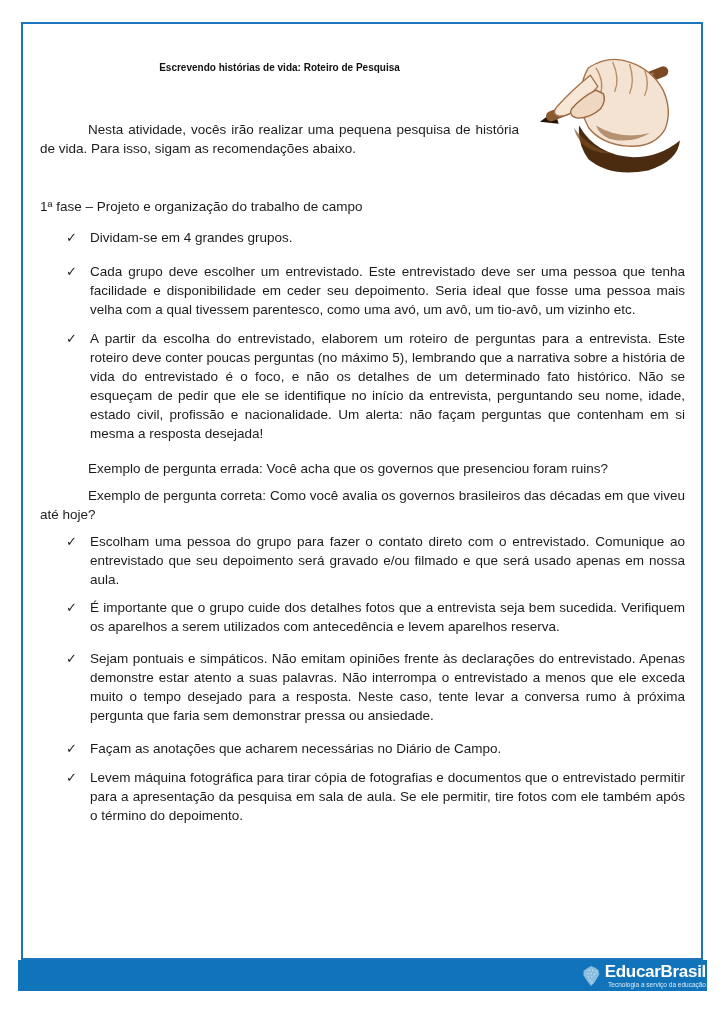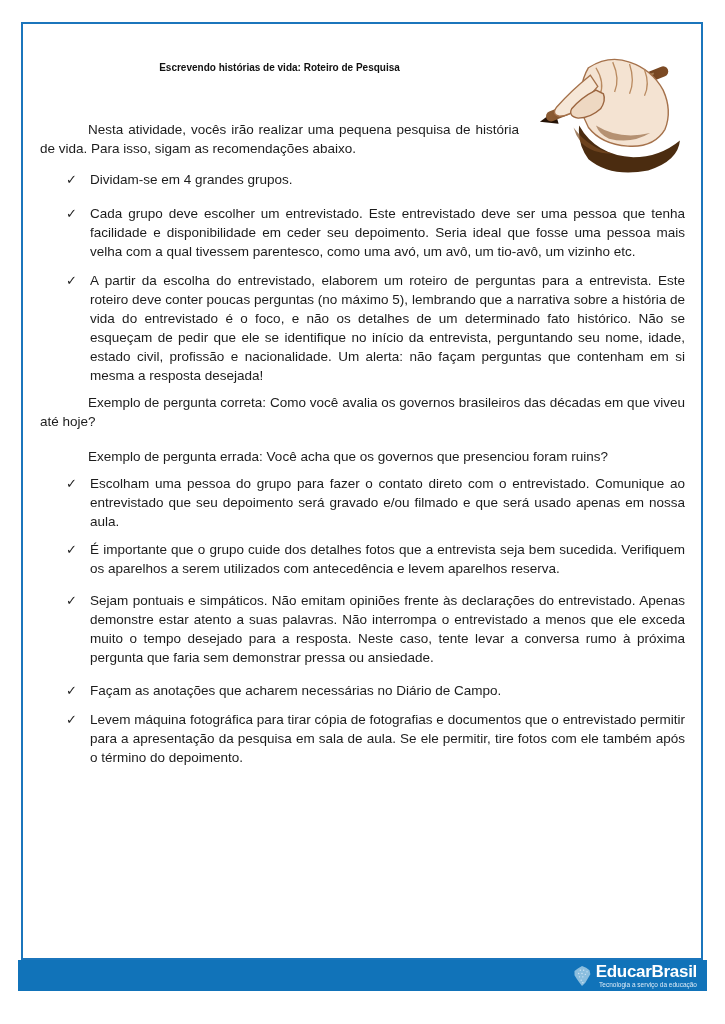--- a/index.html
+++ b/index.html
@@ -38,21 +38,21 @@
   }
   .example{
     margin:0;text-indent:48px;text-align:justify;
   }
   .mt12{margin-top:12px;}.mt15{margin-top:15px;}.mt10{margin-top:10px;}
   .mt16{margin-top:16px;}.mt8{margin-top:8px;}.mt13{margin-top:13px;}
   .mt14{margin-top:14px;}.mt9{margin-top:9px;}
   .footer-bar{
     position:absolute;left:18px;top:960px;width:689px;height:31px;
     background:#1173b9;display:flex;align-items:center;justify-content:flex-end;
-    padding-right:10px;box-sizing:border-box;
+    padding-right:1px;box-sizing:border-box;
   }
   .logo{
     display:flex;align-items:center;gap:4px;
   }
   .logo-text-col{display:flex;flex-direction:column;align-items:flex-end;}
   .brand{
     color:#ffffff;font-weight:bold;font-size:17px;line-height:17px;letter-spacing:-0.3px;
   }
   .tagline{
     color:#dcebf7;font-size:6.5px;line-height:8px;margin-top:1px;
@@ -91,38 +91,39 @@
       <path d="M66,58 Q50,66 40,78 Q36,86 47,88 Q60,88 71,78 Q77,69 74,62 Z" fill="#eed8c2" stroke="#9c6640" stroke-width="1.5"></path>
 
       <path d="M66,96 Q92,112 124,104 Q104,116 80,110 Q70,106 66,96 Z" fill="#8a5a32" opacity="0.6"></path>
     </svg>
   </div>
 
   <h1 class="doc-title">Escrevendo histórias de vida: Roteiro de Pesquisa</h1>
 
   <p class="intro">Nesta atividade, vocês irão realizar uma pequena pesquisa de história de vida. Para isso, sigam as recomendações abaixo.</p>
 
+  <h2 class="phase-heading ph1">1ª fase – Projeto e organização do trabalho de campo</h2>
 
   <div class="bullet mt12">
     <span class="check">✓</span>
     <span>Dividam-se em 4 grandes grupos.</span>
   </div>
 
   <div class="bullet mt15">
     <span class="check">✓</span>
     <span>Cada grupo deve escolher um entrevistado. Este entrevistado deve ser uma pessoa que tenha facilidade e disponibilidade em ceder seu depoimento. Seria ideal que fosse uma pessoa mais velha com a qual tivessem parentesco, como uma avó, um avô, um tio-avô, um vizinho etc.</span>
   </div>
 
   <div class="bullet mt10">
     <span class="check">✓</span>
     <span>A partir da escolha do entrevistado, elaborem um roteiro de perguntas para a entrevista. Este roteiro deve conter poucas perguntas (no máximo 5), lembrando que a narrativa sobre a história de vida do entrevistado é o foco, e não os detalhes de um determinado fato histórico. Não se esqueçam de pedir que ele se identifique no início da entrevista, perguntando seu nome, idade, estado civil, profissão e nacionalidade. Um alerta: não façam perguntas que contenham em si mesma a resposta desejada!</span>
   </div>
 
+  <p class="example mt16">Exemplo de pergunta errada: Você acha que os governos que presenciou foram ruins?</p>
   <p class="example mt8">Exemplo de pergunta correta: Como você avalia os governos brasileiros das décadas em que viveu até hoje?</p>
-  <p class="example mt16">Exemplo de pergunta errada: Você acha que os governos que presenciou foram ruins?</p>
 
   <div class="bullet mt8">
     <span class="check">✓</span>
     <span>Escolham uma pessoa do grupo para fazer o contato direto com o entrevistado. Comunique ao entrevistado que seu depoimento será gravado e/ou filmado e que será usado apenas em nossa aula.</span>
   </div>
 
 
   <div class="bullet mt9">
     <span class="check">✓</span>
     <span>É importante que o grupo cuide dos detalhes fotos que a entrevista seja bem sucedida. Verifiquem os aparelhos a serem utilizados com antecedência e levem aparelhos reserva.</span>

